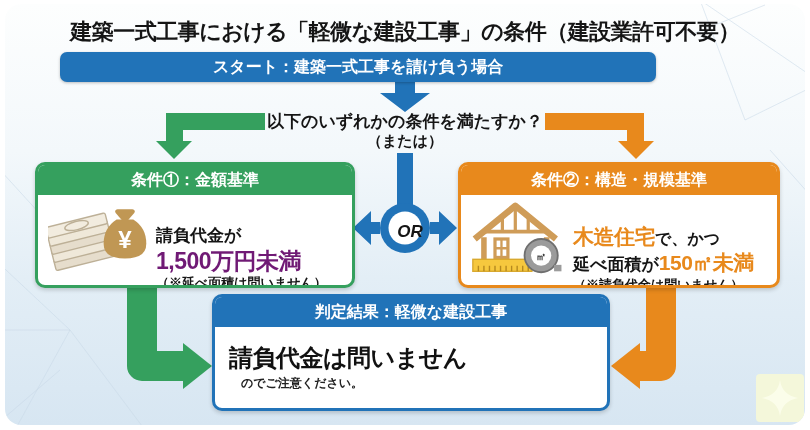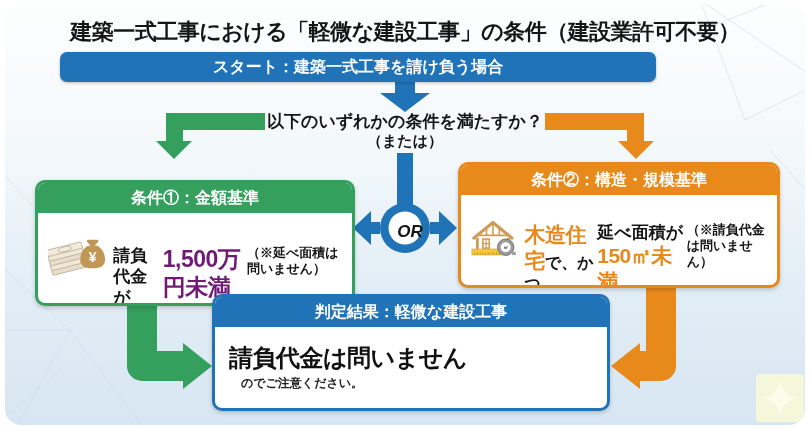--- a/index.html
+++ b/index.html
@@ -18,26 +18,26 @@
   .start-bar { left:55px; top:48px; width:596px; height:30px; background:#2173b8; border-radius:7px;
     display:flex; align-items:center; justify-content:center; box-shadow:0 1px 3px rgba(0,0,0,.25); }
   .start-bar span { color:#fff; font-size:16px; font-weight:900; }
 
   .q1 { left:200px; top:106px; width:400px; text-align:center; font-size:17px; font-weight:900; color:#151515; }
   .q2 { left:200px; top:128px; width:400px; text-align:center; font-size:15px; font-weight:900; color:#151515; }
 
   .cond { border-radius:10px; background:#fff; box-shadow:0 2px 4px rgba(0,0,0,.18); overflow:hidden; }
   .cond .hdr { height:30px; display:flex; align-items:center; justify-content:center; color:#fff; font-size:16px; font-weight:900; }
   .cond .body { display:flex; align-items:center; }
-  .cond1 { left:30px; top:176px; width:320px; height:126px; border:3px solid #35a05e; }
+  .cond1 { left:30px; top:158px; width:320px; height:126px; border:3px solid #35a05e; }
   .cond1 .hdr { background:#35a05e; }
   .cond2 { left:453px; top:158px; width:322px; height:126px; border:3px solid #e8891c; }
   .cond2 .hdr { background:#e8891c; }
   .cond .body { padding:4px 6px 6px 10px; height:90px; gap:6px; }
-  .txtcol { display:flex; flex-direction:row; justify-content:center; line-height:1.25;margin-top:39px; }
+  .txtcol { display:flex; flex-direction:column; justify-content:center; line-height:1.25;margin-top:39px; }
   .lead   { font-size:17px; font-weight:900; color:#151515; }
   .hl-green  { font-size:23px; font-weight:900; color:#701a75; letter-spacing:-0.5px; }
   .hl-orange { font-size:21px; font-weight:900; color:#e8891c; letter-spacing:-0.5px; }
   .sm { font-size:13px; font-weight:800; color:#151515; }
   .mix { font-size:16px; font-weight:900; color:#151515; }
 
   .or-label { left:386px; top:216px; width:38px; height:24px; display:flex; align-items:center; justify-content:center;
     font-size:17px; font-weight:900; color:#151515; letter-spacing:0; z-index:3;font-style:italic; }
 
   .result { left:207px; top:290px; width:398px; height:117px; border:3px solid #2173b8; border-radius:10px;

